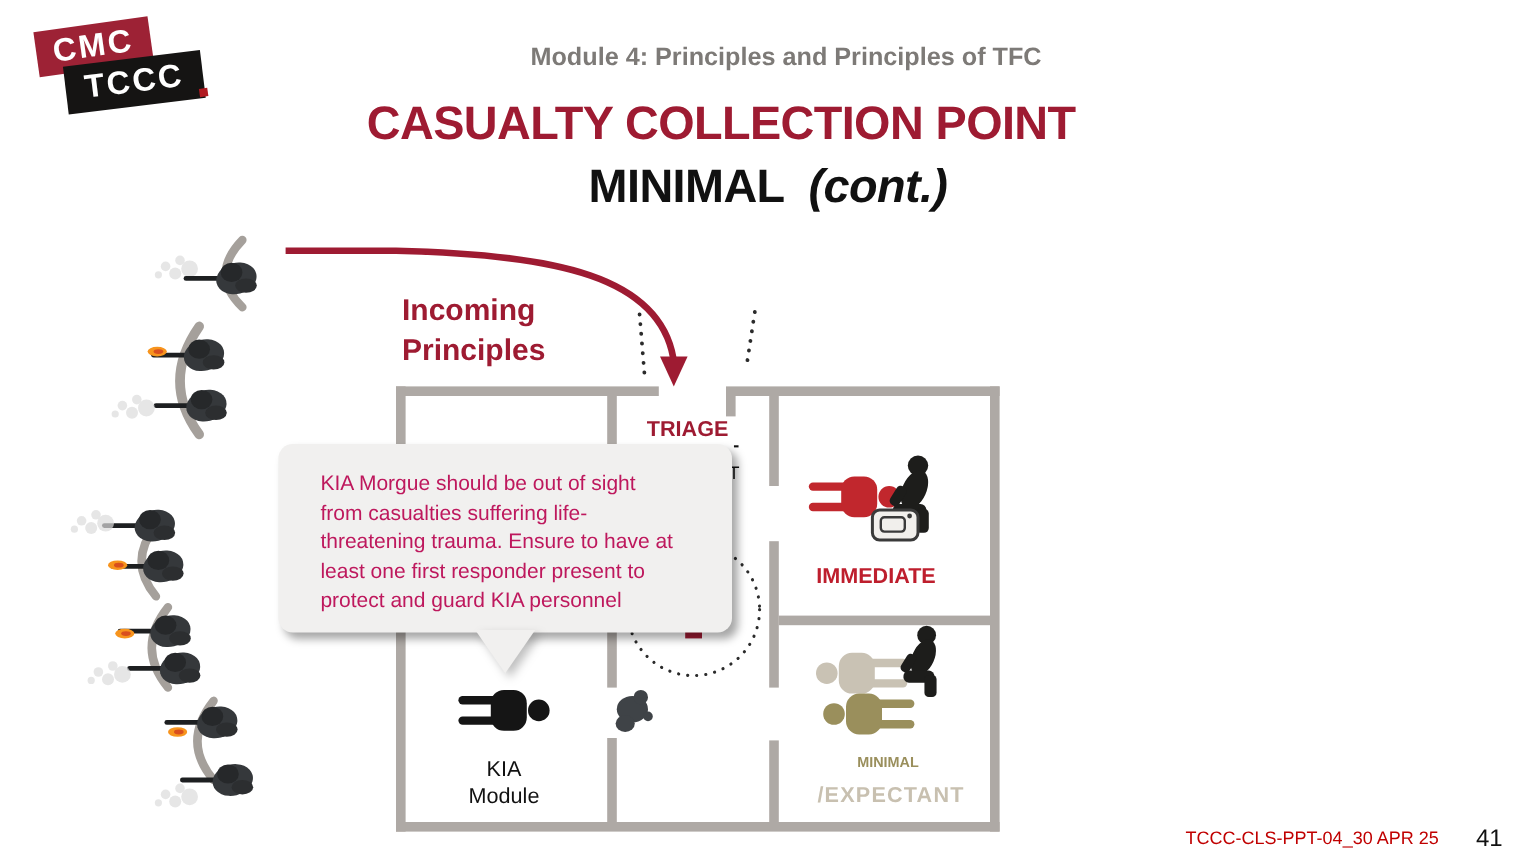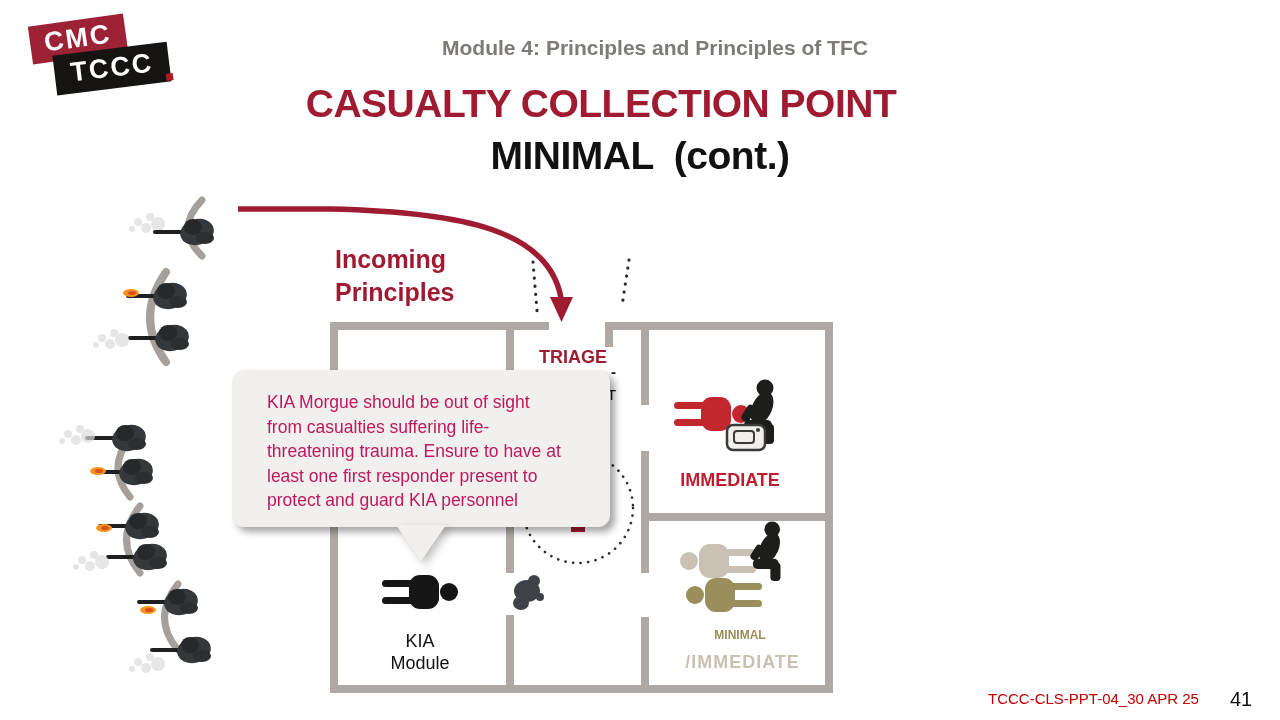--- a/index.html
+++ b/index.html
@@ -14,21 +14,21 @@
              letter-spacing:2px;padding:4px 16px 5px 16px;position:absolute;left:20px;top:33px;
              transform:rotate(1deg);}
   .logo-dot{position:absolute;left:130px;top:66px;width:7px;height:7px;background:#B11A21;}
   
   .module-header{left:0;top:36px;width:1280px;text-align:center;padding-left:30px;box-sizing:border-box;
                  color:#7D7A77;font-size:21px;font-weight:bold;}
   .title1{left:0;top:82px;width:1136px;text-align:center;padding-left:10px;box-sizing:border-box;
           color:#9E1B32;font-size:39px;font-weight:bold;letter-spacing:-0.5px;margin-left:28px;}
   .title2{left:0;top:134px;width:1280px;text-align:center;color:#111;font-size:39px;font-weight:bold;
           letter-spacing:-0.5px;}
-  .title2 .cont{font-weight:bold;margin-left:20px;}
+  .title2 .cont{font-style:italic;font-weight:bold;margin-left:20px;}
   
   .incoming{left:335px;top:243px;color:#9E1B32;font-size:25px;font-weight:bold;line-height:33px;
             white-space:pre-line;}
   
   .wall{position:absolute;background:#AEA9A5;}
   
   .triage-label{left:539px;top:347px;color:#9E1B32;font-size:18px;font-weight:bold;z-index:1;}
   .frag-dash{left:611px;top:363px;color:#111;font-size:15px;font-weight:bold;z-index:1;}
   .frag-t{left:607px;top:386px;color:#111;font-size:15px;z-index:1;}
   .immediate-label{left:650px;top:470px;width:160px;text-align:center;color:#BE1E2D;font-size:18px;
@@ -152,21 +152,21 @@
     <div class="wall" style="left:641px;top:451px;width:8px;height:122px"></div>
     <div class="wall" style="left:641px;top:617px;width:8px;height:68px"></div>
     <div class="wall" style="left:649px;top:513px;width:176px;height:8px"></div>
   </div>
 
   <div class="abs triage-label">TRIAGE</div>
   <div class="abs frag-dash">-</div>
   <div class="abs frag-t">T</div>
   <div class="abs immediate-label">IMMEDIATE</div>
   <div class="abs minimal-label">MINIMAL</div>
-  <div class="abs expectant-label">/IMMEDIATE</div>
+  <div class="abs expectant-label">/EXPECTANT</div>
   <div class="abs kia-label">KIA
 Module</div>
 
   <svg class="ovl" width="1280" height="720" viewBox="0 0 1280 720">
     <defs>
       <g id="lying">
         <rect x="0" y="5" width="36" height="7" rx="3.5"></rect>
         <rect x="0" y="22" width="36" height="7" rx="3.5"></rect>
         <rect x="27" y="0" width="30" height="34" rx="11"></rect>
         <circle cx="67" cy="17" r="9"></circle>

